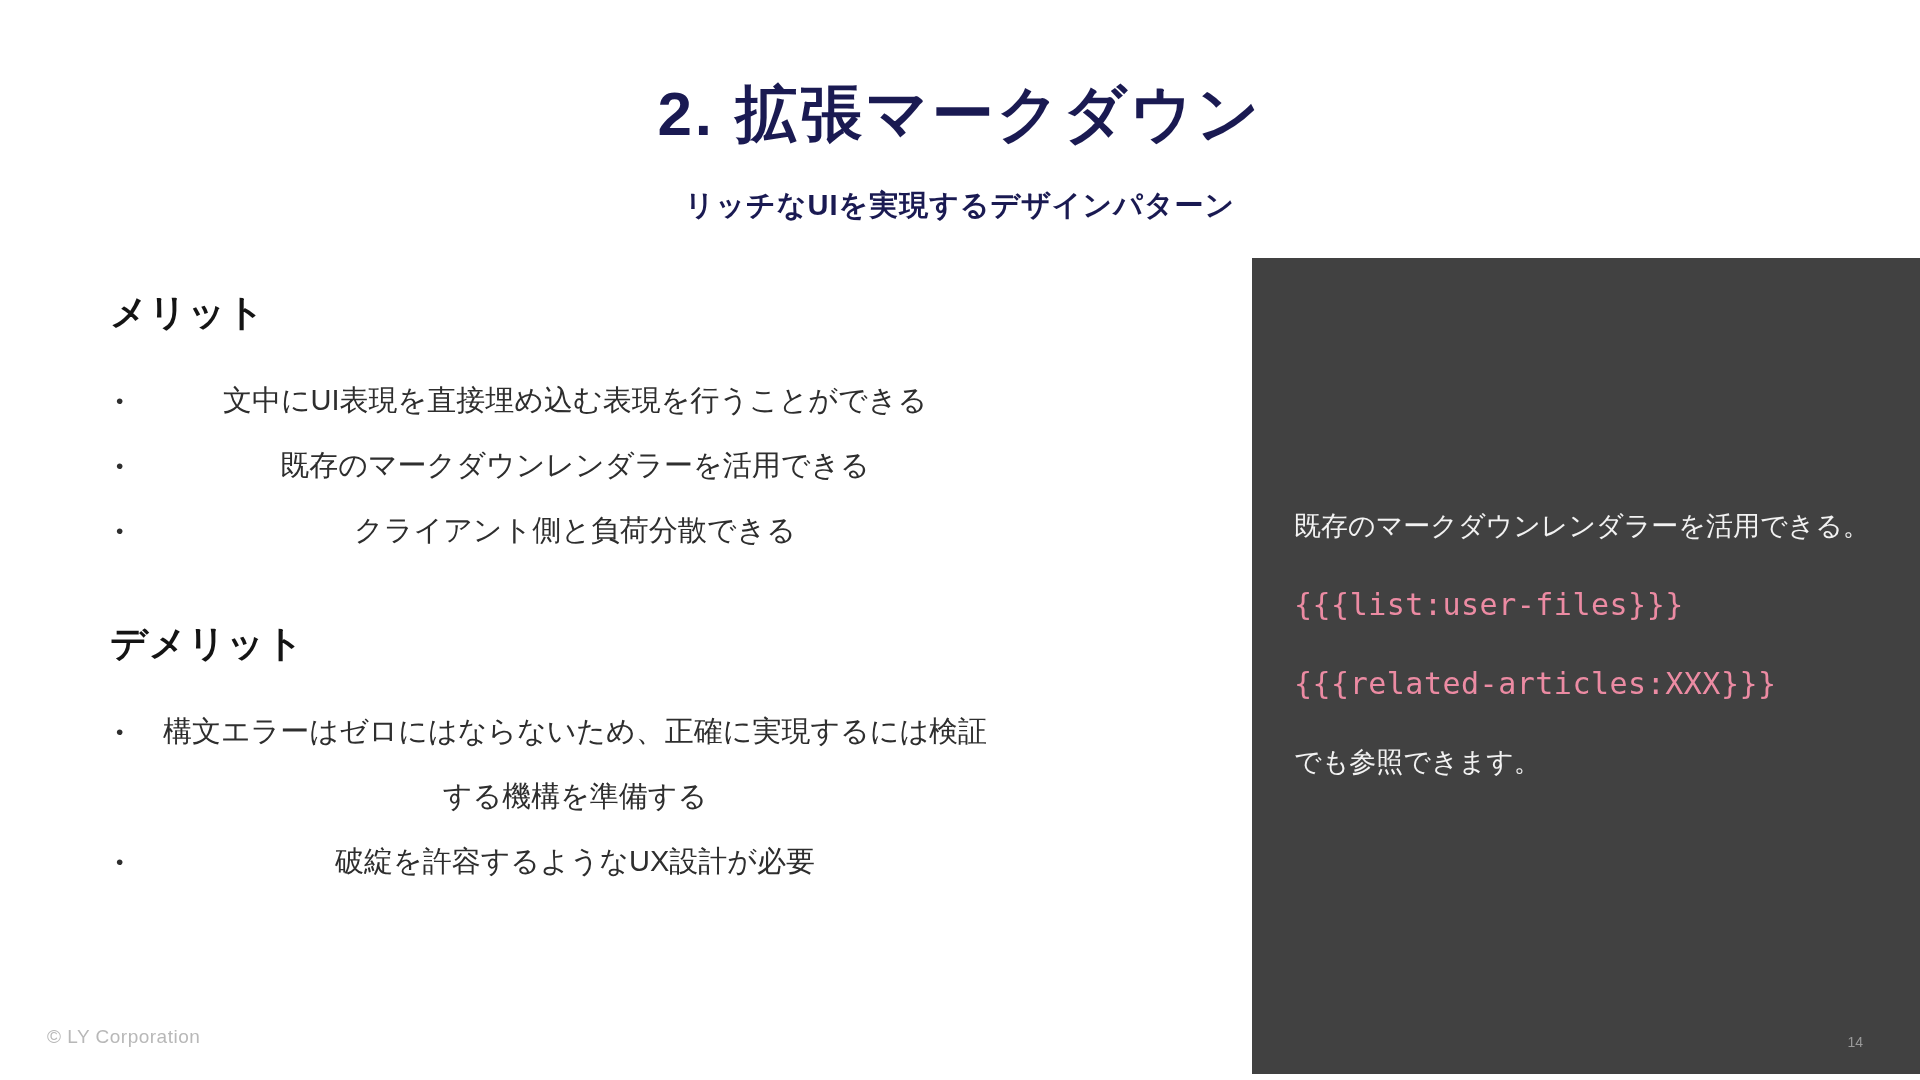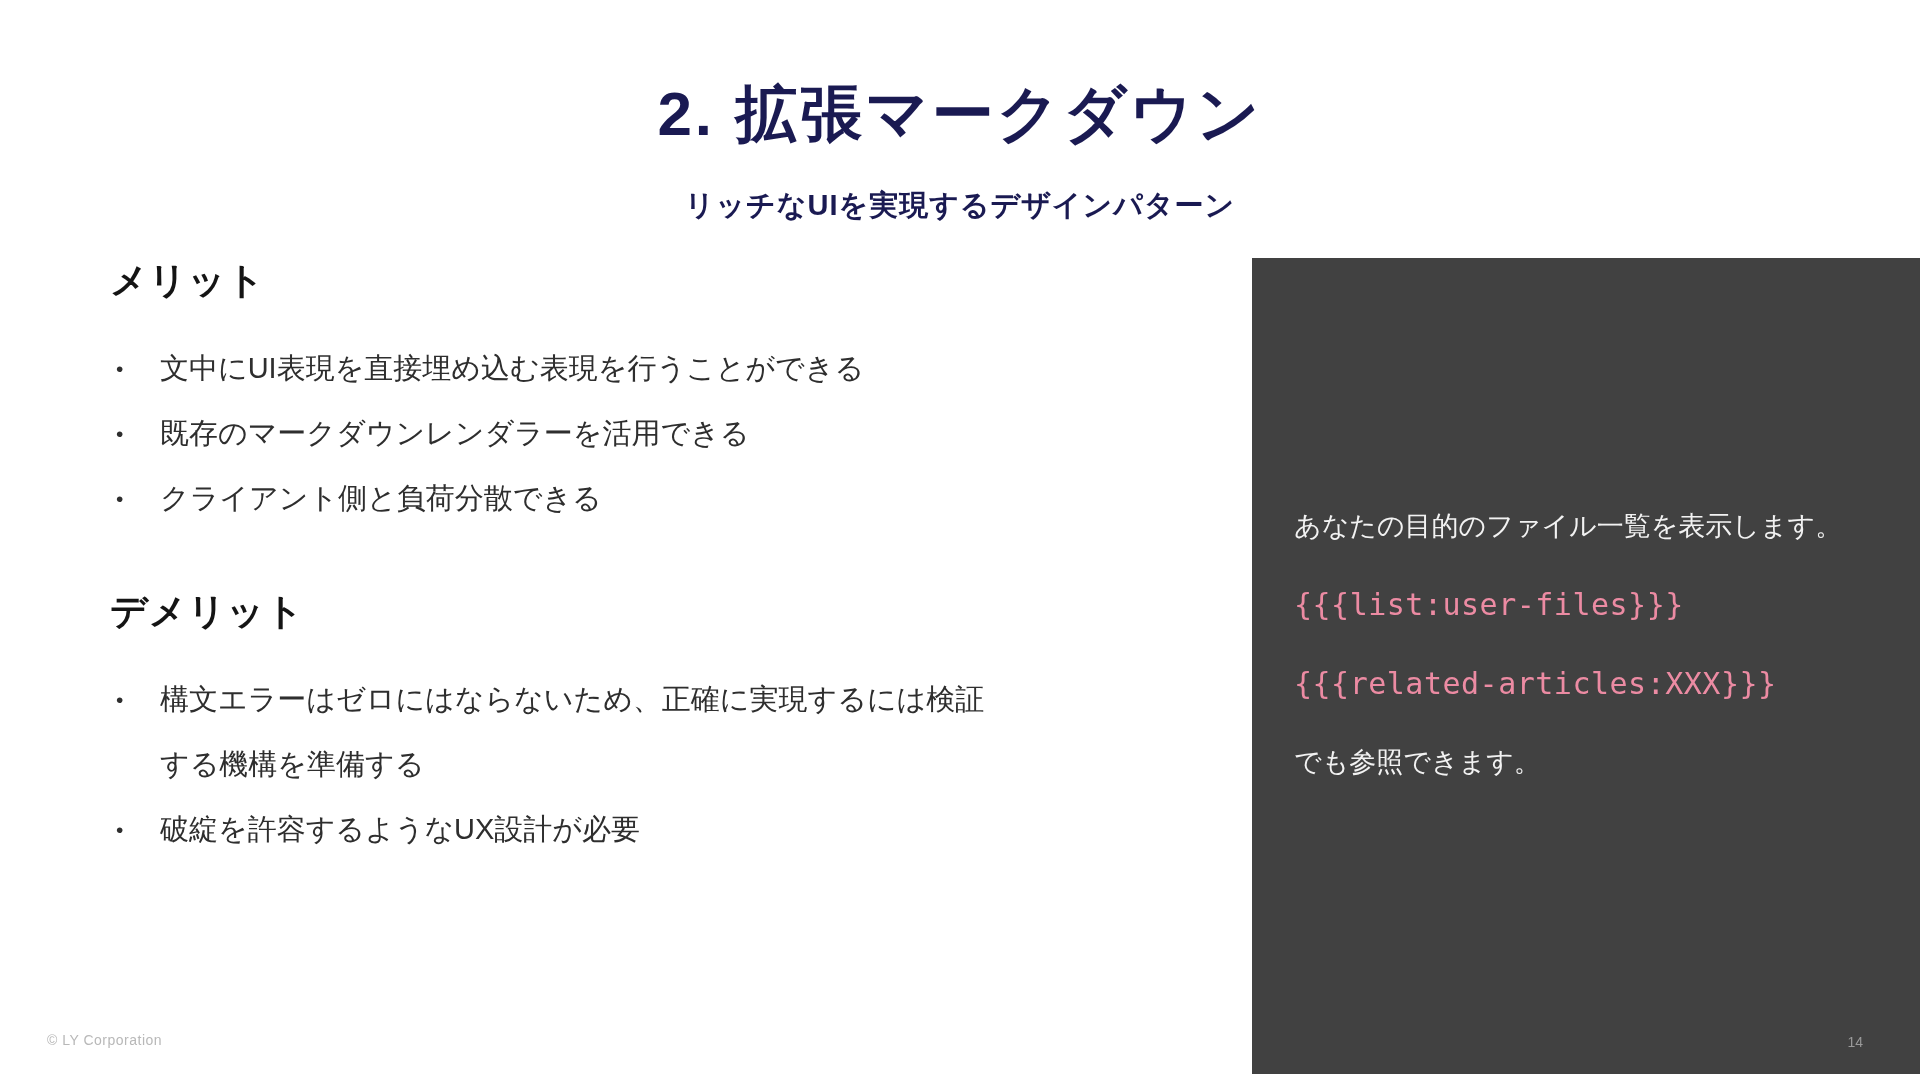--- a/index.html
+++ b/index.html
@@ -23,21 +23,21 @@
   }
   .slide-subtitle {
     margin: 30px 0 0 0;
     font-size: 29px;
     font-weight: 700;
     letter-spacing: 1px;
     color: var(--title-navy, #1a1a52);
   }
   .pros-cons {
     position: absolute;
-    left: 110px; top: 256px;
+    left: 110px; top: 288px;
     width: 880px;
   }
   .section-heading {
     margin: 0;
     font-size: 37px;
     font-weight: 800;
     color: #141414;
     letter-spacing: 1px;
   }
   .section-heading.demerits { margin-top: 56px; }
@@ -50,21 +50,21 @@
     line-height: 2.24;
   }
   .bullet-list li { display: flex; }
   .bullet-dot {
     flex: 0 0 44px;
     font-size: 21px;
     line-height: 65px;
     padding-left: 6px;
     color: var(--body-text, #2e2e2e);
   }
-  .bullet-text { flex: 1 1 auto; max-width: 830px; }
+  .bullet-text { flex: 1 1 auto; max-width: 830px; text-align: center; }
   .example-panel {
     position: absolute;
     left: 1252px; right: 0;
     top: 258px; bottom: 6px;
     background: var(--panel-bg, #414141);
     box-sizing: border-box;
     padding: 248px 34px 0 42px;
     color: var(--panel-text, #f2f2f2);
     font-size: 27px;
   }
@@ -76,21 +76,21 @@
     margin: 0 0 37px 0;
     font-family: "DejaVu Sans Mono", monospace;
     font-size: 30px;
     letter-spacing: 0.5px;
     color: var(--code-pink, #ec8ba3);
     line-height: 1.4;
   }
   .copyright {
     position: absolute;
     left: 47px; bottom: 32px;
-    font-size: 14px;
+    font-size: 19px;
     letter-spacing: 0.5px;
     color: var(--footer-gray, #b8b8b8);
   }
   .page-number {
     position: absolute;
     right: 57px; bottom: 30px;
     font-size: 14px;
     color: var(--page-gray, #9a9a9a);
   }
 </style>
@@ -128,21 +128,21 @@
         <span class="bullet-text">構文エラーはゼロにはならないため、正確に実現するには検証する機構を準備する</span>
       </li>
       <li>
         <span class="bullet-dot">•</span>
         <span class="bullet-text">破綻を許容するようなUX設計が必要</span>
       </li>
     </ul>
   </section>
 
   <aside class="example-panel">
-    <p class="panel-text">あなたの目的のファイル一覧を表示します。</p>
+    <p class="panel-text">既存のマークダウンレンダラーを活用できる。</p>
     <p class="panel-code">{{{list:user-files}}}</p>
     <p class="panel-code">{{{related-articles:XXX}}}</p>
     <p class="panel-text">でも参照できます。</p>
   </aside>
 
   <span class="copyright">© LY Corporation</span>
   <span class="page-number">14</span>
 
 </div>
 

